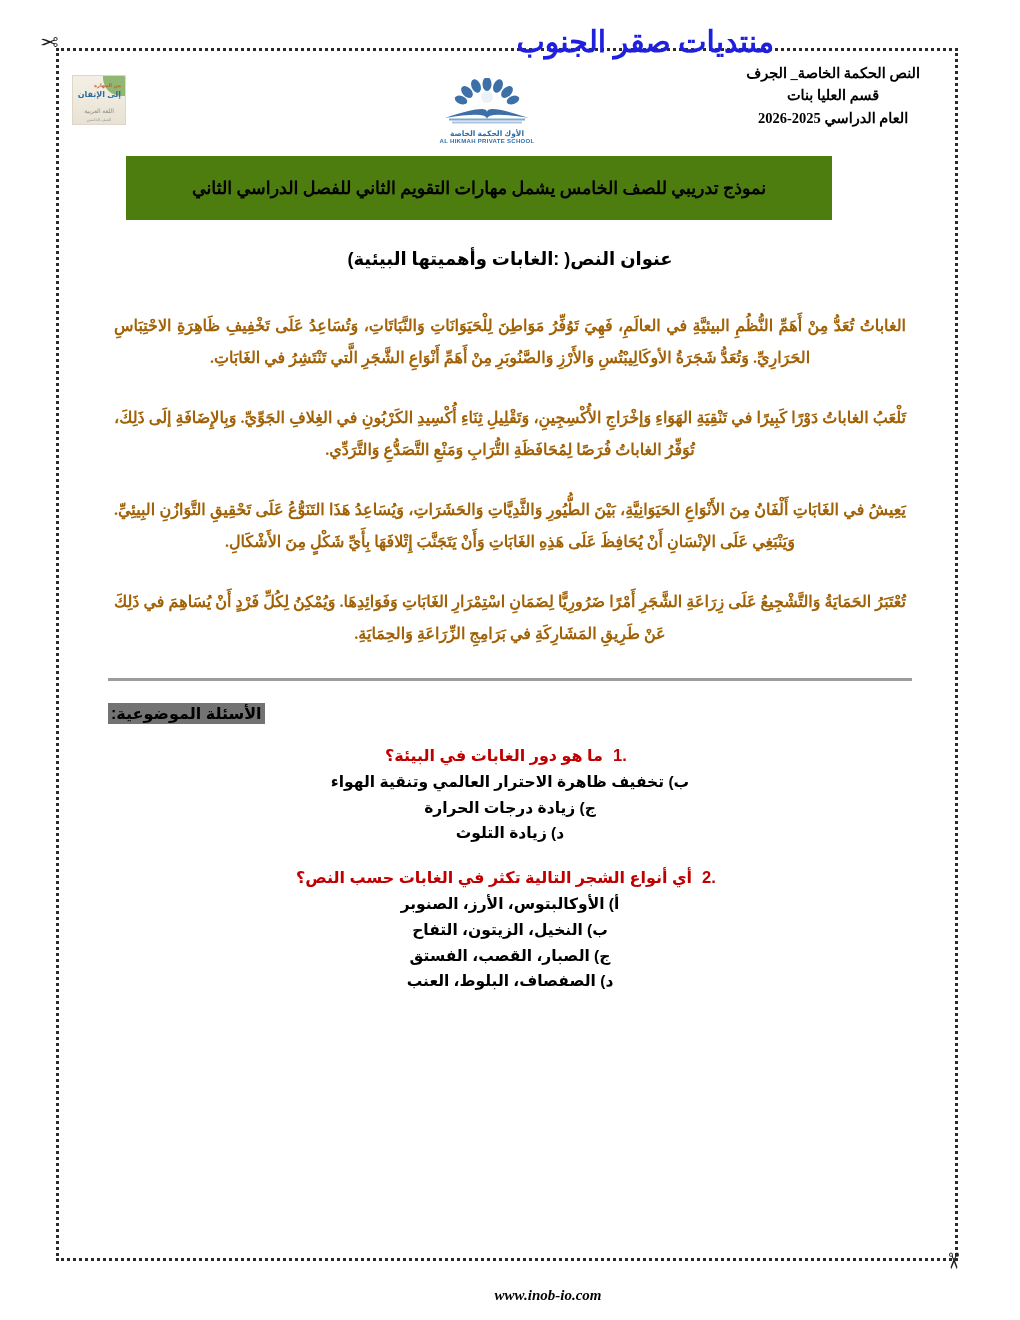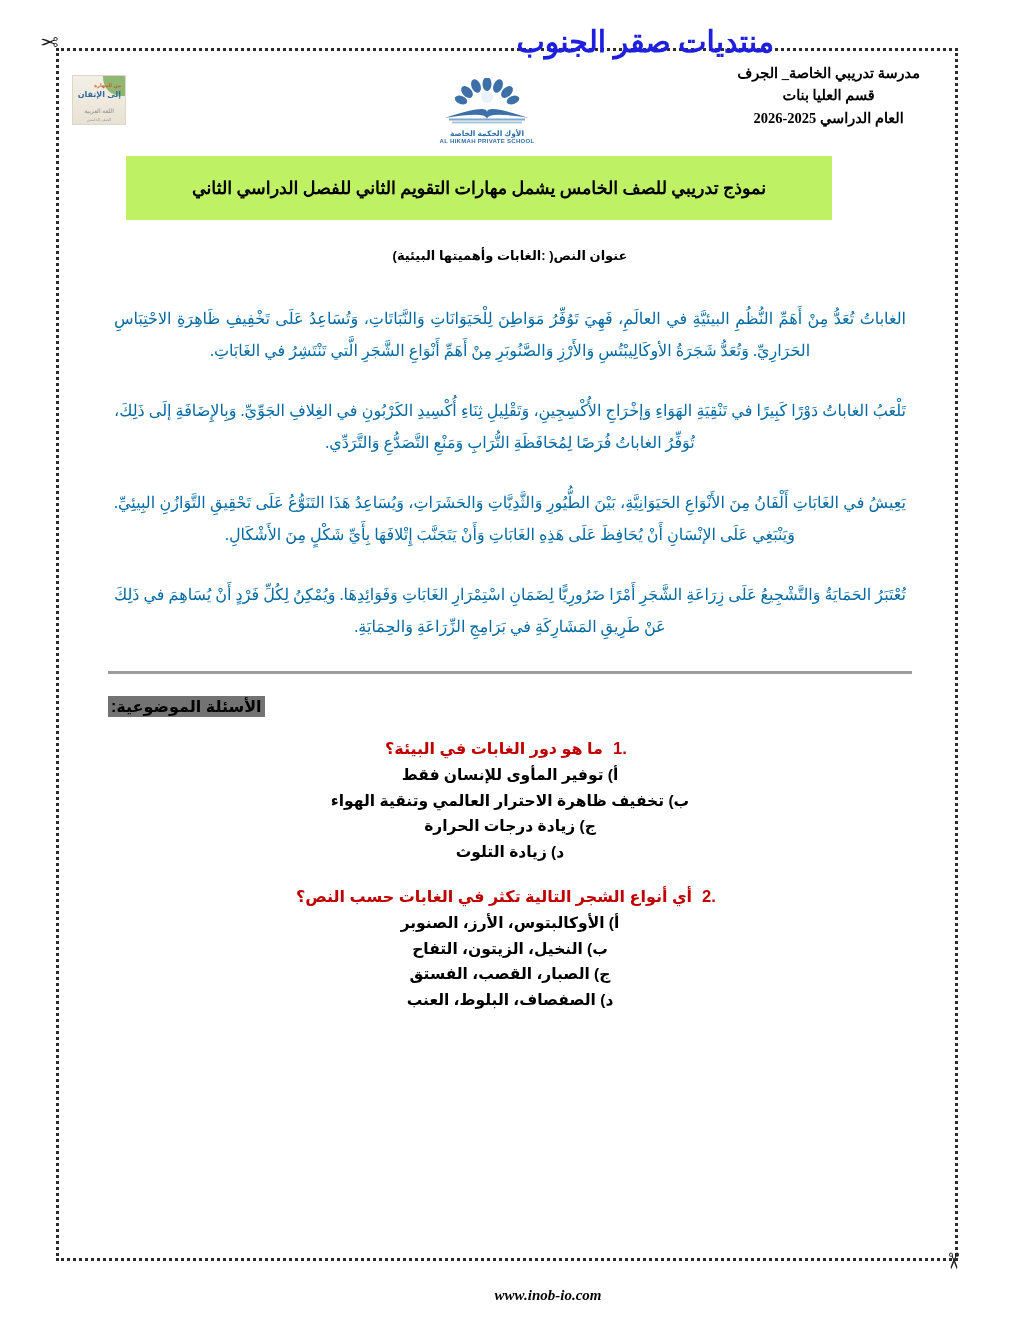--- a/index.html
+++ b/index.html
@@ -158,21 +158,21 @@
     white-space: nowrap;
   }
 
   
   .banner {
     position: absolute;
     left: 126px;
     top: 156px;
     width: 706px;
     height: 64px;
-    background: #bef264;
+    background: #4d7c0f;
     display: flex;
     align-items: center;
     justify-content: center;
   }
   .banner .banner-text {
     font-family: "Liberation Serif", "DejaVu Serif", serif;
     font-size: 17.5px;
     font-weight: 700;
     color: #000;
     direction: rtl;
@@ -185,32 +185,32 @@
     position: absolute;
     right: 108px;
     left: 108px;
     top: 248px;
     direction: rtl;
   }
 
   .text-title {
     text-align: center;
     font-family: "Liberation Sans", "DejaVu Sans", sans-serif;
-    font-size: 13px;
+    font-size: 18px;
     font-weight: 700;
     color: #000;
     margin: 0 0 40px 0;
     letter-spacing: .1px;
   }
 
   .para {
     font-family: "Liberation Serif", "DejaVu Serif", serif;
     font-size: 16px;
-    font-weight: 400;
-    color: #0369a1;
+    font-weight: 700;
+    color: #a16207;
     line-height: 2.0;
     text-align: justify;
     text-align-last: center;
     margin: 0 0 28px 0;
     padding: 0 6px;
   }
 
   .divider {
     margin: 26px 0 0 0;
     border: 0;
@@ -336,21 +336,21 @@
       <circle cx="52" cy="19" r="6" fill="#eaf1f8"></circle>
       <path d="M10 40 Q52 26 52 34 Q52 26 94 40 Q52 33 52 41 Q52 33 10 40 Z" fill="#3d6fa8"></path>
       <path d="M14 41.5 H90" stroke="#7fa8cc" stroke-width="2" fill="none"></path>
       <path d="M17 44.5 H87" stroke="#a9c6de" stroke-width="2" fill="none"></path>
     </svg>
     <div class="logo-ar">الأوك الحكمة الخاصة</div>
     <div class="logo-en">AL HIKMAH PRIVATE SCHOOL</div>
   </div>
 
   <div class="school-info">
-    <div>مدرسة تدريبي الخاصة_ الجرف</div>
+    <div>النص الحكمة الخاصة_ الجرف</div>
     <div>قسم العليا بنات</div>
     <div>العام الدراسي 2025-2026</div>
   </div>
 
   <div class="banner">
     <div class="banner-text">نموذج تدريبي للصف الخامس يشمل مهارات التقويم الثاني  للفصل الدراسي الثاني</div>
   </div>
 
   <div class="content">
 
@@ -367,21 +367,20 @@
       <span class="hl">الأسئلة الموضوعية:</span>
     </div>
 
     <div class="q-block q-wrap">
       <div class="q-inner">
         <div class="q-line">
           <span class="q-num">1.</span>
           <span class="q-text">ما هو دور الغابات في البيئة؟</span>
         </div>
         <ul class="options">
-          <li>أ) توفير المأوى للإنسان فقط</li>
           <li>ب) تخفيف ظاهرة الاحترار العالمي وتنقية الهواء</li>
           <li>ج) زيادة درجات الحرارة</li>
           <li>د) زيادة التلوث</li>
         </ul>
       </div>
     </div>
 
     <div class="q-block q-wrap">
       <div class="q-inner">
         <div class="q-line">

